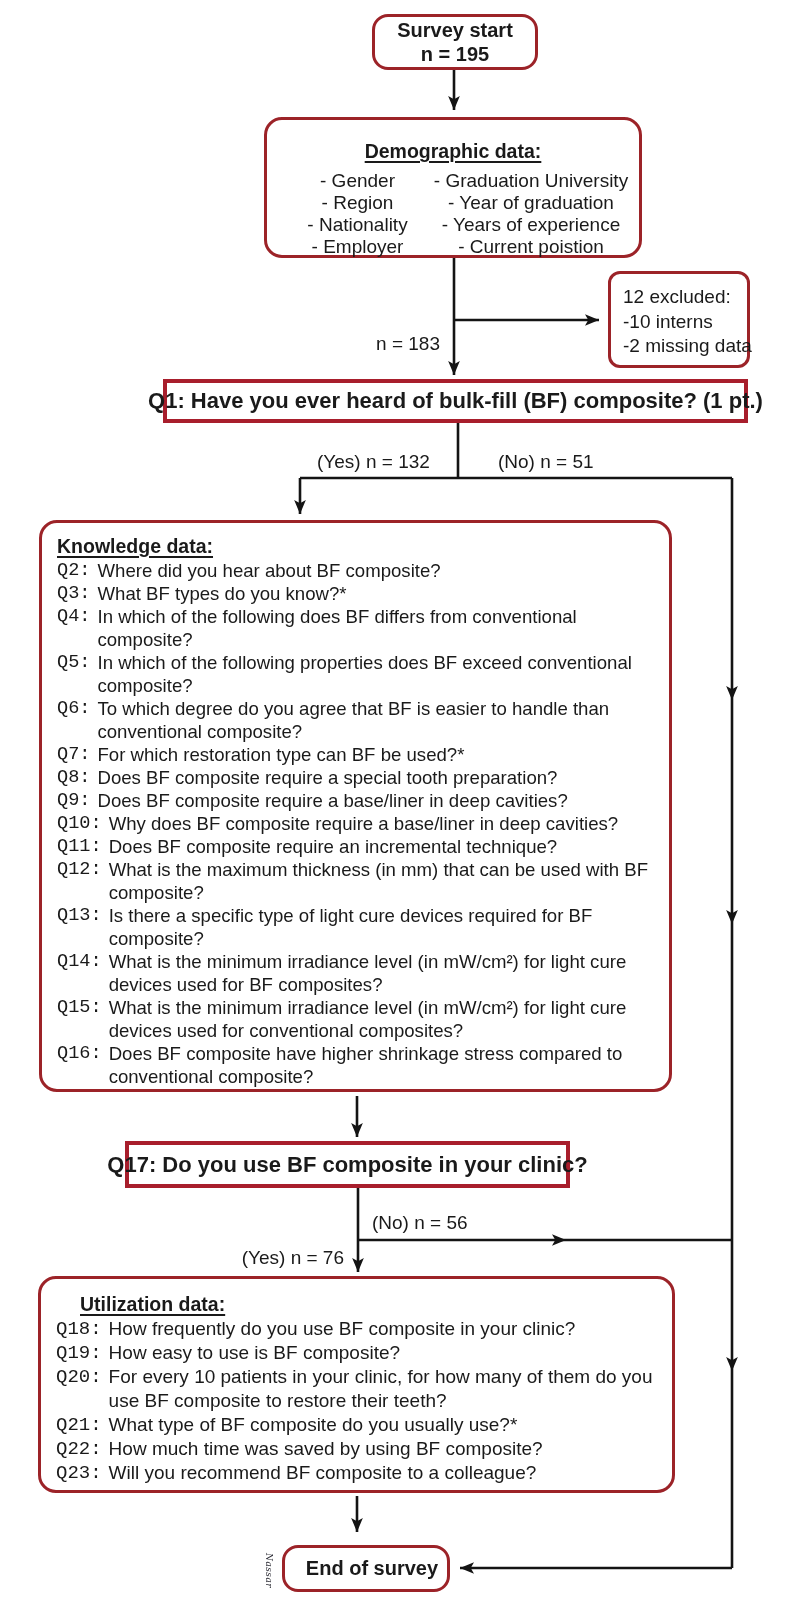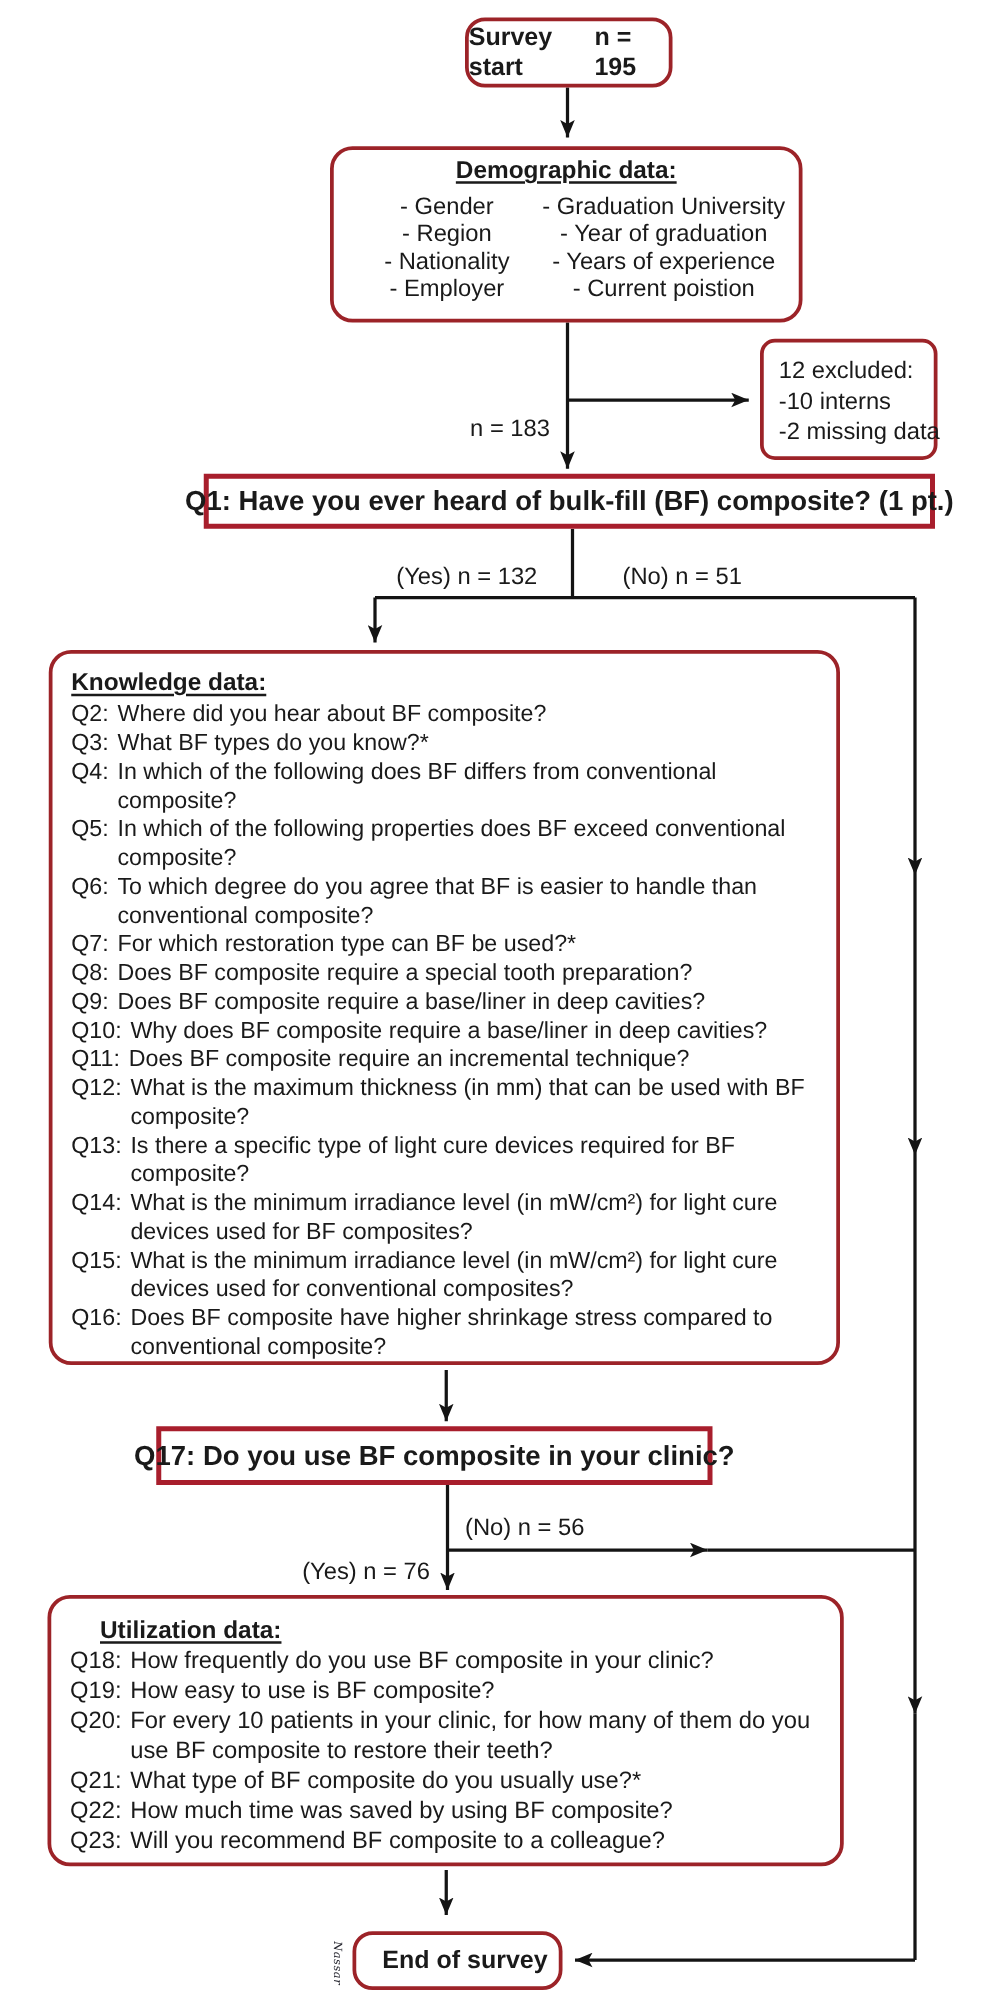--- a/index.html
+++ b/index.html
@@ -15,24 +15,24 @@
   .canvas{position:relative;width:792px;height:1606px;background:var(--background);overflow:hidden;}
   .connectors{position:absolute;left:0;top:0;width:792px;height:1606px;pointer-events:none;}
   .edge{stroke:var(--line);stroke-width:2.6;fill:none;}
   .ah{fill:var(--line);}
 
   .node{position:absolute;background:var(--background);}
   .rounded{border:3px solid var(--box-border);border-radius:18px;}
   .rect{border:4.5px solid var(--question-border);display:flex;align-items:center;justify-content:center;}
 
   .n-start{left:372px;top:14px;width:166px;height:56px;border-width:3.5px;border-radius:16px;
-           display:flex;flex-direction:row;align-items:center;justify-content:center;}
+           display:flex;flex-direction:column;align-items:center;justify-content:center;}
   .n-start div{font-weight:bold;font-size:20px;line-height:24px;}
 
-  .n-demo{left:264px;top:117px;width:378px;height:141px;padding:5px 8px 0 17px;}
+  .n-demo{left:264px;top:117px;width:378px;height:141px;padding:20px 8px 0 17px;}
   .n-demo .box-title{text-align:center;margin-bottom:7px;margin-right:9px;}
   .two-col{display:flex;text-align:center;}
   .col-left{width:147px;flex:0 0 147px;}
   .col-right{flex:1;}
   .n-demo .plain-row{font-size:19px;line-height:22px;white-space:nowrap;}
 
   .n-excl{left:608px;top:271px;width:142px;height:97px;border-radius:12px;padding:11px 6px 0 12px;}
   .n-excl .plain-row{font-size:19px;line-height:24.5px;white-space:nowrap;}
 
   .n-q1{left:163px;top:379px;width:585px;height:44px;}
@@ -44,21 +44,21 @@
   .n-knowledge .box-title{line-height:23px;margin-bottom:1px;}
 
   .n-util{left:38px;top:1276px;width:637px;height:217px;padding:13px 12px 0 15px;}
   .n-util .hang-row{font-size:19px;line-height:24px;}
   .n-util .box-title{line-height:25px;margin-left:24px;}
 
   .box-title{font-weight:bold;font-size:19.5px;text-decoration:underline;
              text-decoration-thickness:2px;text-underline-offset:3px;}
 
   .hang-row{display:flex;align-items:flex-start;}
-  .hang-label{flex:0 0 auto;white-space:pre;}
+  .hang-label{flex:0 0 auto;white-space:pre;font-family:Liberation Mono, monospace;}
   .hang-text{flex:1 1 auto;padding-left:7px;}
 
   .n-end{left:282px;top:1545px;width:168px;height:47px;border-width:3.5px;border-radius:16px;
          display:flex;align-items:center;justify-content:center;padding-left:12px;}
   .n-end span{font-weight:bold;font-size:20px;white-space:nowrap;}
 
   .edge-label{position:absolute;font-size:19px;white-space:nowrap;}
   .lbl-n183{left:352px;top:333px;width:88px;text-align:right;}
   .lbl-q1yes{left:317px;top:451px;}
   .lbl-q1no{left:473px;top:451px;margin-left:25px;}

